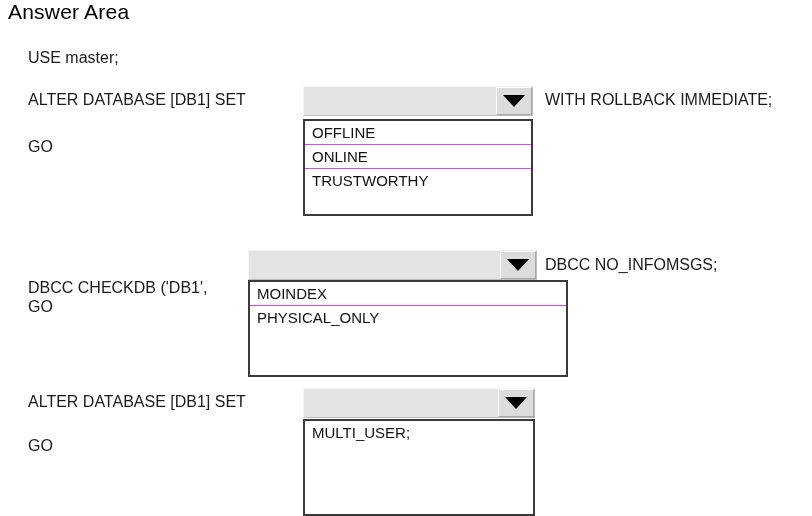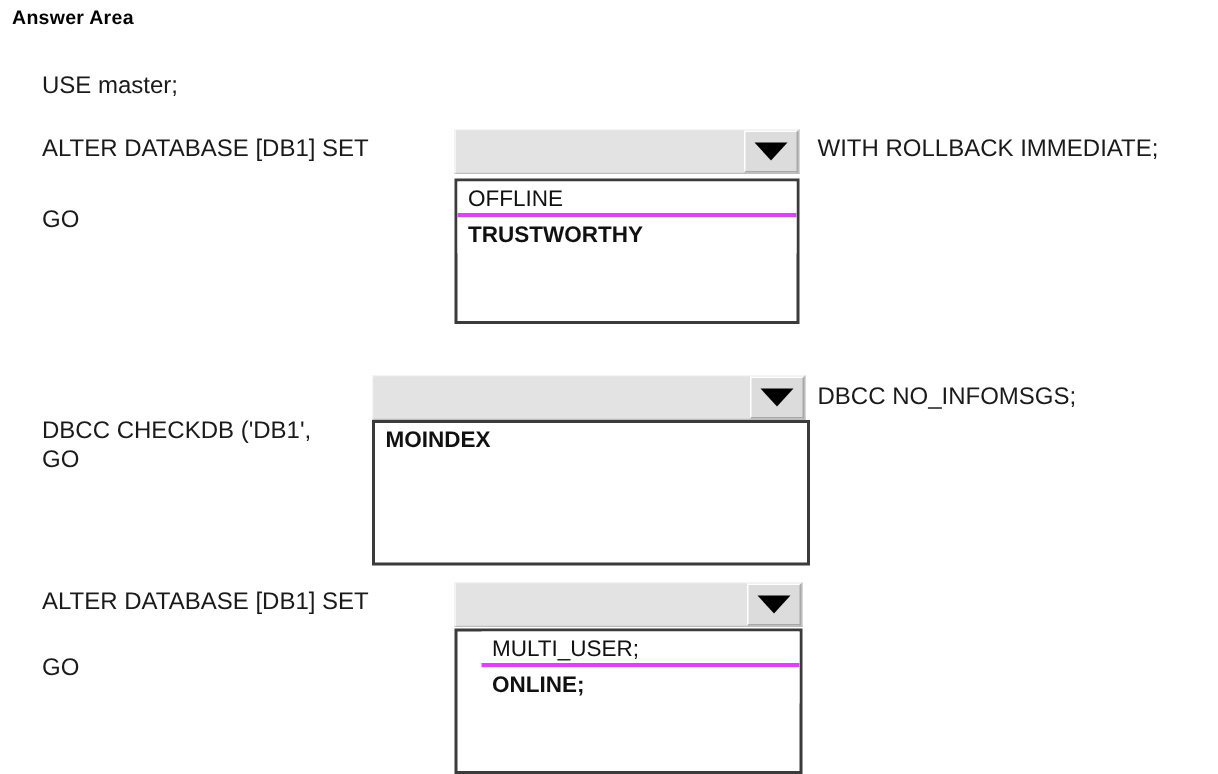--- a/index.html
+++ b/index.html
@@ -14,22 +14,22 @@
     font-family: "Liberation Sans", sans-serif;
     color: #000000;
     overflow: hidden;
   }
 
   
   .answer-area-title {
     position: absolute;
     left: 8px;
     top: 0px;
-    font-size: 13px;
-    font-weight: bold;
+    font-size: 21px;
+    font-weight: normal;
     letter-spacing: 0.2px;
     line-height: 24px;
   }
 
   
   .code-line {
     position: absolute;
     font-size: 16px;
     line-height: 18px;
     white-space: nowrap;
@@ -85,50 +85,49 @@
     border: 2px solid #3b3b3b;
     z-index: 5;
   }
   .option-item {
     box-sizing: border-box;
     height: 24px;
     line-height: 23px;
     font-size: 15px;
     padding-left: 7px;
     white-space: nowrap;
-    border-bottom: 3px solid #d946ef;
+    border-bottom: 1px solid #d946ef;
     background: #ffffff;
     color: #111111;
   }
   .option-item:last-child {
     border-bottom: none;
-    font-weight: bold;
   }
 
   
   
   #line-use-master   { left: 28px; top: 49px; }
   #line-alter-1      { left: 28px; top: 91px; }
   #line-go-1         { left: 28px; top: 138px; }
   #line-rollback     { left: 545px; top: 91px; }
   #combo-1           { left: 303px; top: 86px; width: 230px; height: 30px; }
   #list-1            { left: 303px; top: 119px; width: 230px; height: 97px; }
 
   
   #line-dbcc         { left: 28px; top: 255px; margin-top: 24px; }
   #line-go-2         { left: 28px; top: 298px; }
   #line-infomsgs     { left: 545px; top: 256px; }
   #combo-2           { left: 248px; top: 250px; width: 289px; height: 30px; }
-  #list-2            { left: 248px; top: 280px; width: 292px; height: 97px; }
+  #list-2            { left: 248px; top: 280px; width: 320px; height: 97px; }
 
   
   #line-alter-2      { left: 28px; top: 393px; }
   #line-go-3         { left: 28px; top: 437px; }
   #combo-3           { left: 303px; top: 388px; width: 232px; height: 30px; }
-  #list-3            { left: 303px; top: 419px; width: 232px; height: 97px; padding-left: 16px; }
+  #list-3            { left: 303px; top: 419px; width: 232px; height: 97px; }
 </style>
 </head>
 <body>
 
 <div class="answer-area-title">Answer Area</div>
 
 <div class="code-line" id="line-use-master">USE master;</div>
 
 <div class="code-line" id="line-alter-1">ALTER DATABASE [DB1] SET</div>
 
@@ -138,47 +137,48 @@
 
 <div class="combo" id="combo-1">
   <div class="combo-value"></div>
   <div class="combo-arrow-btn">
     <span class="arrow-glyph"></span>
   </div>
 </div>
 
 <div class="option-list" id="list-1">
   <div class="option-item">OFFLINE</div>
+  <div class="option-item">ONLINE</div>
   <div class="option-item">TRUSTWORTHY</div>
 </div>
 
 <div class="code-line" id="line-dbcc">DBCC CHECKDB ('DB1',</div>
 
 <div class="code-line" id="line-infomsgs">DBCC NO_INFOMSGS;</div>
 
 <div class="code-line" id="line-go-2">GO</div>
 
 <div class="combo" id="combo-2">
   <div class="combo-value"></div>
   <div class="combo-arrow-btn">
     <span class="arrow-glyph"></span>
   </div>
 </div>
 
 <div class="option-list" id="list-2">
   <div class="option-item">MOINDEX</div>
+  <div class="option-item">PHYSICAL_ONLY</div>
 </div>
 
 <div class="code-line" id="line-alter-2">ALTER DATABASE [DB1] SET</div>
 
 <div class="code-line" id="line-go-3">GO</div>
 
 <div class="combo" id="combo-3">
   <div class="combo-value"></div>
   <div class="combo-arrow-btn">
     <span class="arrow-glyph"></span>
   </div>
 </div>
 
 <div class="option-list" id="list-3">
   <div class="option-item">MULTI_USER;</div>
-  <div class="option-item">ONLINE;</div>
 </div>
 
 </body></html>

